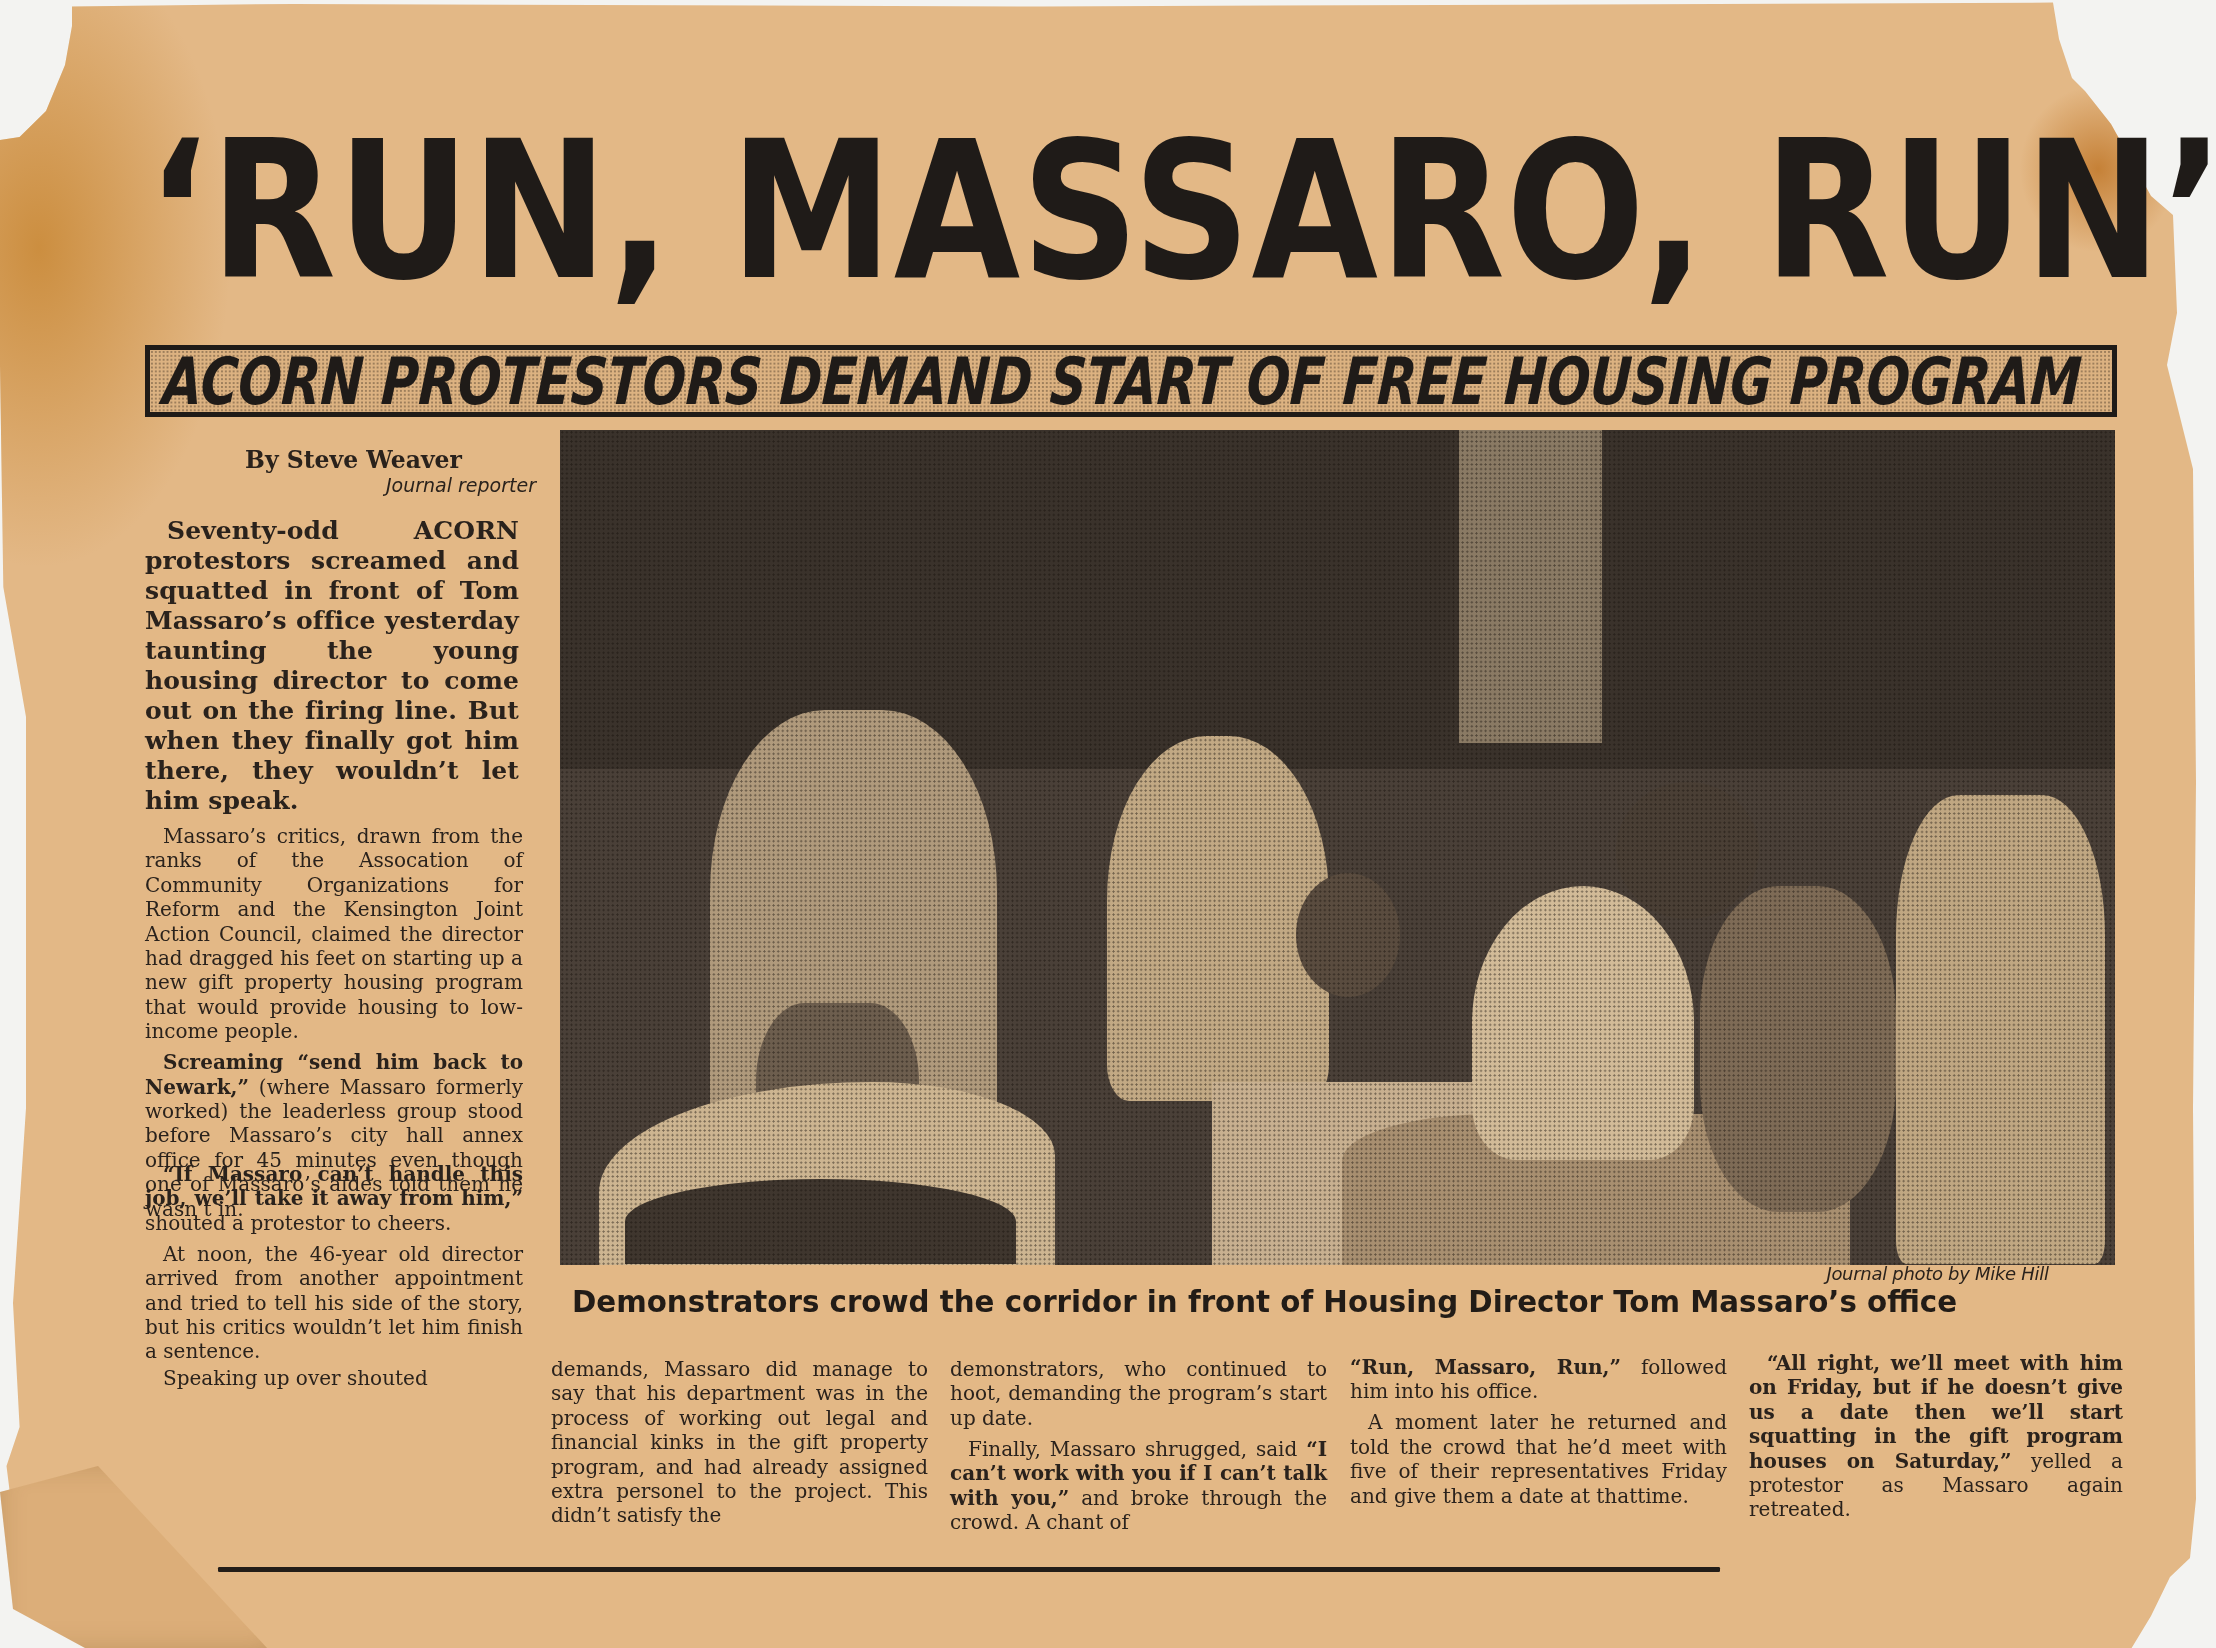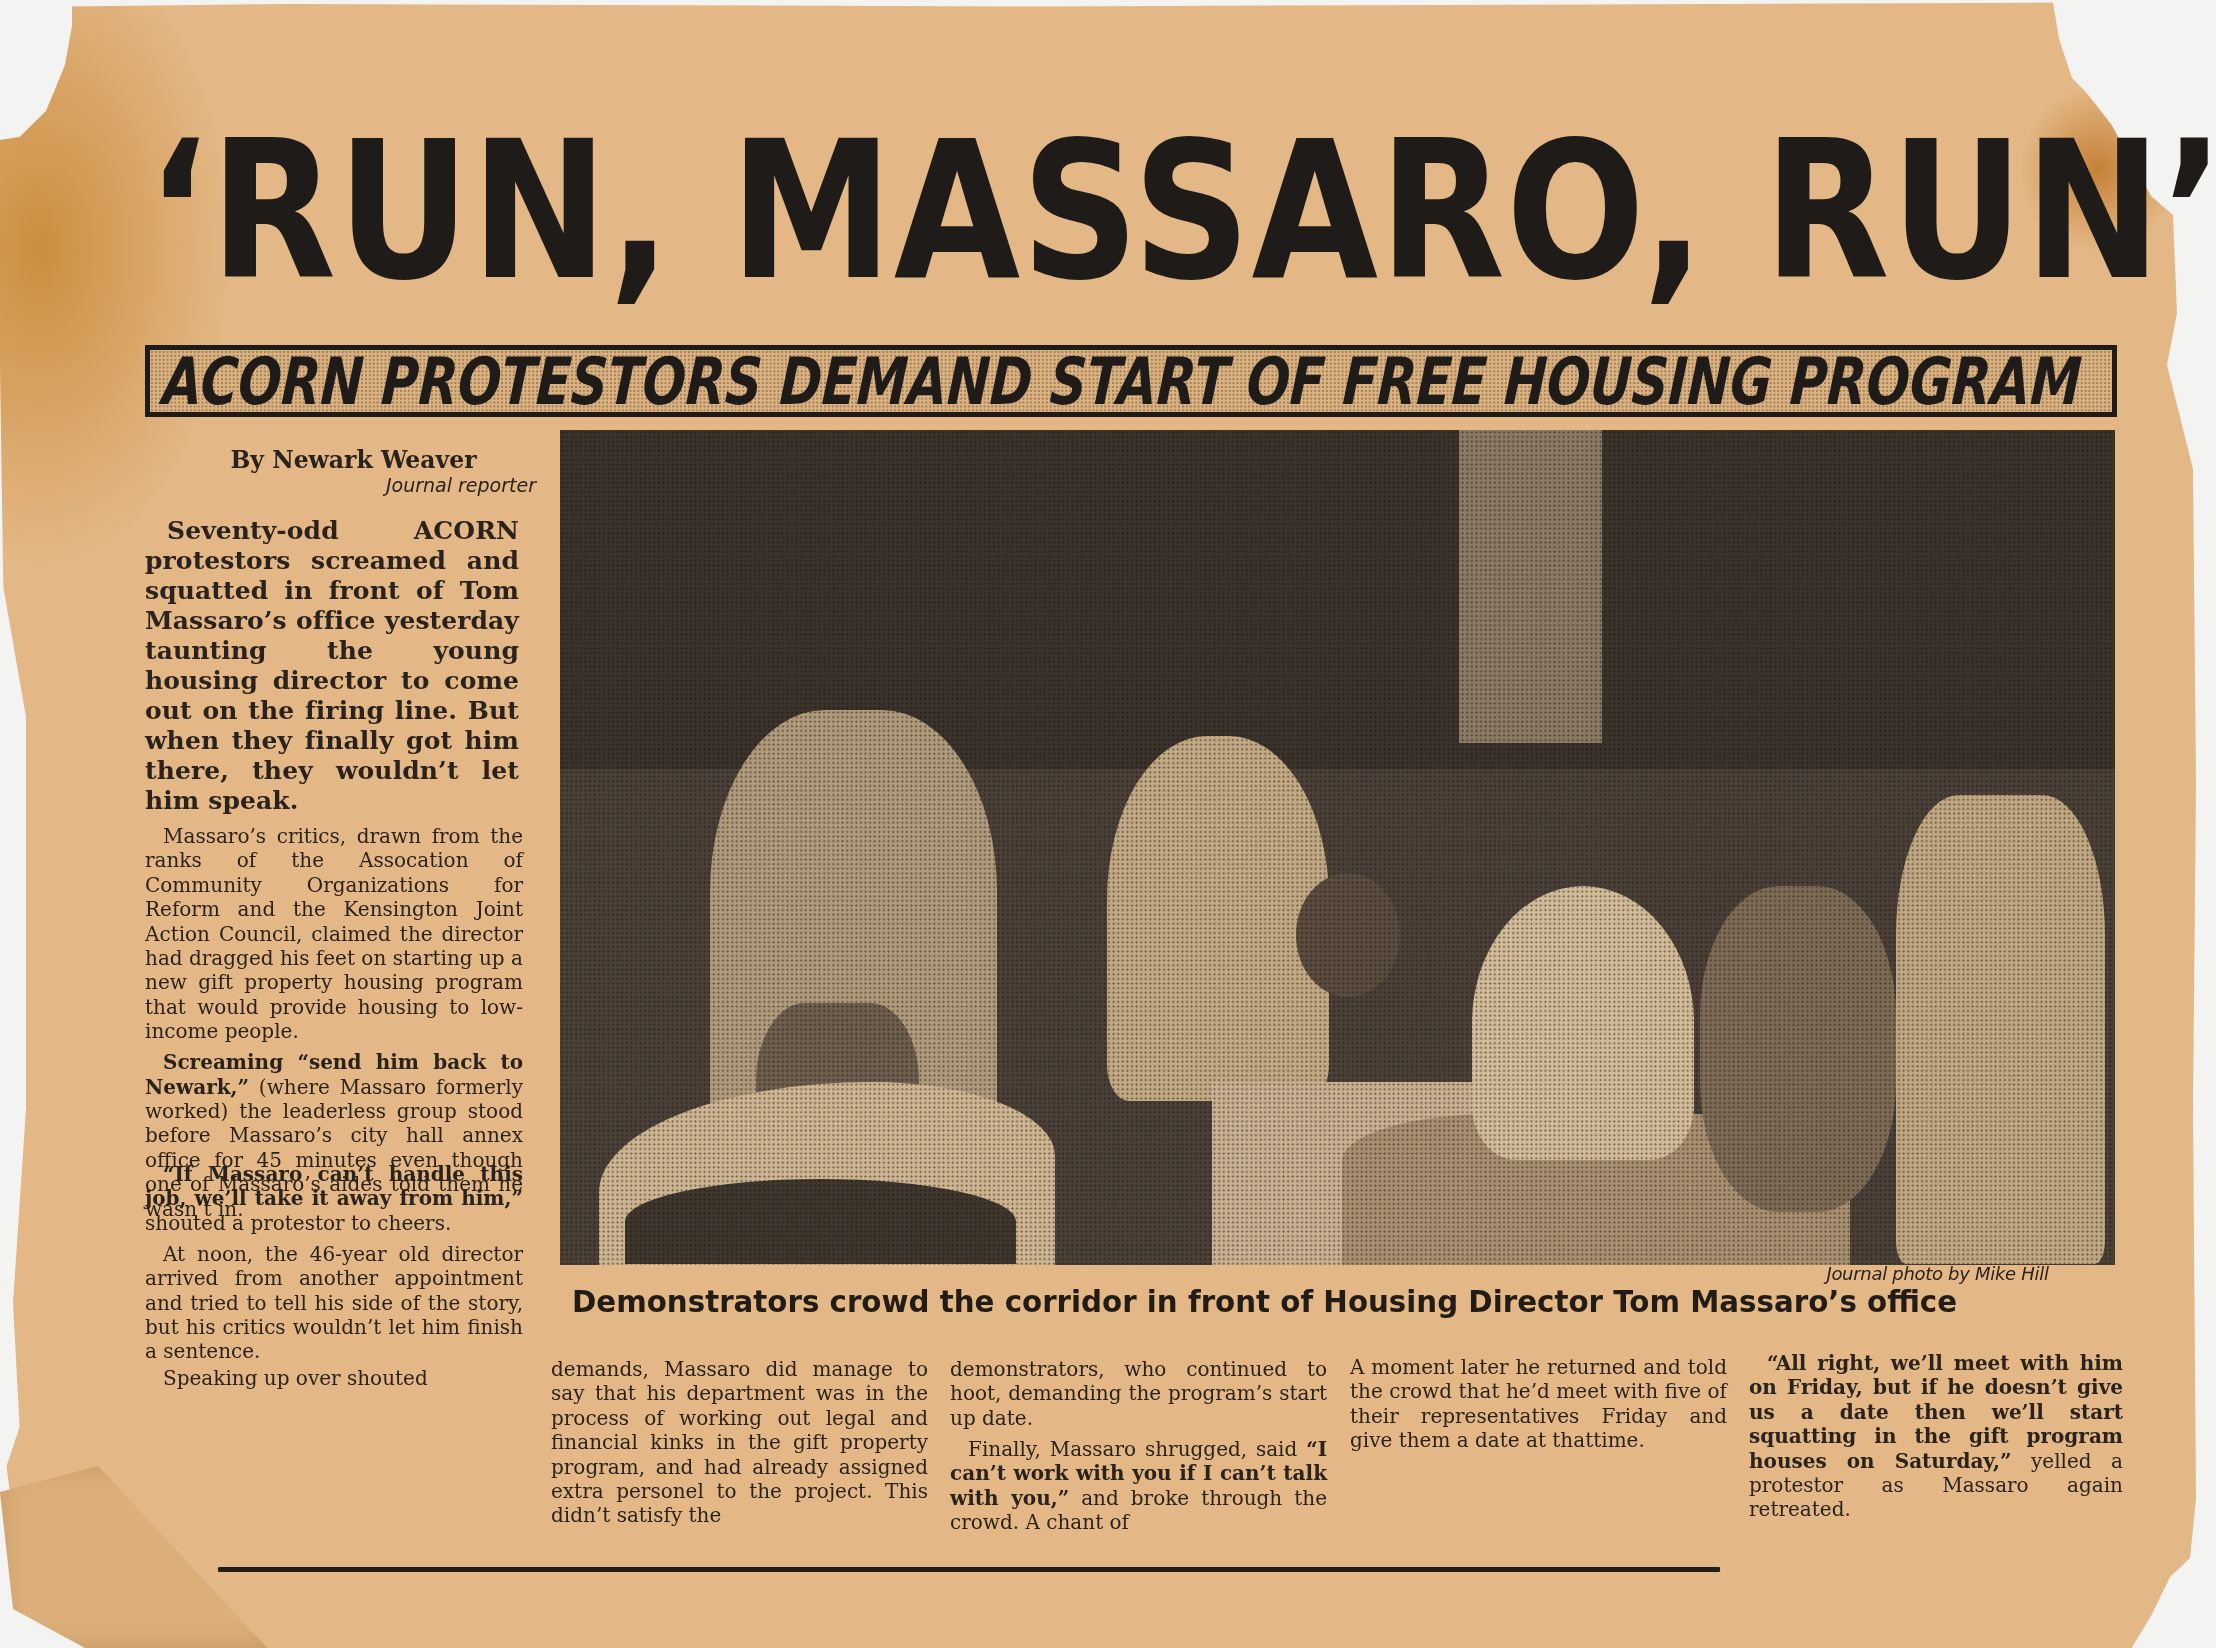--- a/index.html
+++ b/index.html
@@ -126,21 +126,21 @@
 
 <div class="paper"></div>
 <div class="fold"></div>
 
 <div class="headline">‘RUN, MASSARO, RUN’</div>
 
 <div class="subhead">
   <div class="subhead-text">ACORN PROTESTORS DEMAND START OF FREE HOUSING PROGRAM</div>
 </div>
 
-<div class="byline-name">By Newark Weaver</div>
+<div class="byline-name">By Steve Weaver</div>
 <div class="byline-role">Journal reporter</div>
 
 <div class="col lead">
   <p>Seventy-odd ACORN protestors screamed and squatted in front of Tom Massaro’s office yesterday taunting the young housing director to come out on the firing line. But when they finally got him there, they wouldn’t let him speak.</p>
 </div>
 
 <div class="col body c1a">
   <p>Massaro’s critics, drawn from the ranks of the Assocation of Community Organizations for Reform and the Kensington Joint Action Council, claimed the director had dragged his feet on starting up a new gift property housing program that would provide housing to low-income people.</p>
   <p><span class="b">Screaming “send him back to Newark,”</span><span> (where Massaro formerly worked) the leaderless group stood before Massaro’s city hall annex office for 45 minutes even though one of Massaro’s aides told them he wasn’t in.</span></p>
 </div>
@@ -175,20 +175,21 @@
 <div class="col body c2">
   <p>demands, Massaro did manage to say that his department was in the process of working out legal and financial kinks in the gift property program, and had already assigned extra personel to the project. This didn’t satisfy the</p>
 </div>
 
 <div class="col body c3">
   <p>demonstrators, who continued to hoot, demanding the program’s start up date.</p>
   <p><span>Finally, Massaro shrugged, said </span><span class="b">“I can’t work with you if I can’t talk with you,”</span><span> and broke through the crowd. A chant of</span></p>
 </div>
 
 <div class="col body c4">
+  <p><span class="b">“Run, Massaro, Run,”</span><span> followed him into his office.</span></p>
   <p>A moment later he returned and told the crowd that he’d meet with five of their representatives Friday and give them a date at thattime.</p>
 </div>
 
 <div class="col body c5">
   <p><span>“All right, we’ll meet with him on Friday, but if he doesn’t give us a date then we’ll start squatting in the gift program houses on Saturday,”</span><span class="plain"> yelled a protestor as Massaro again retreated.</span></p>
 </div>
 
 <div class="rule-bottom"></div>
 
 

